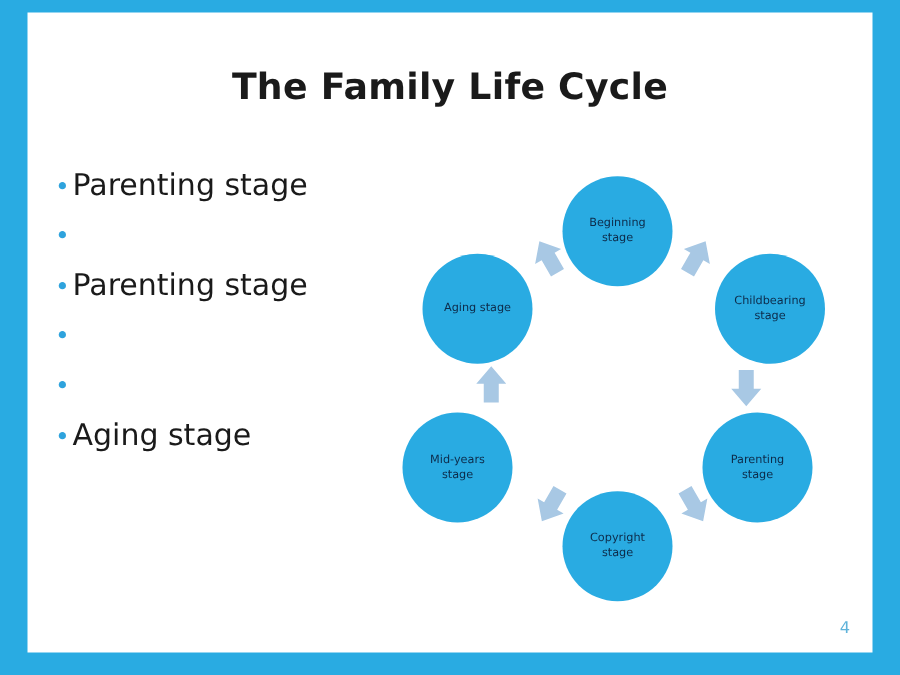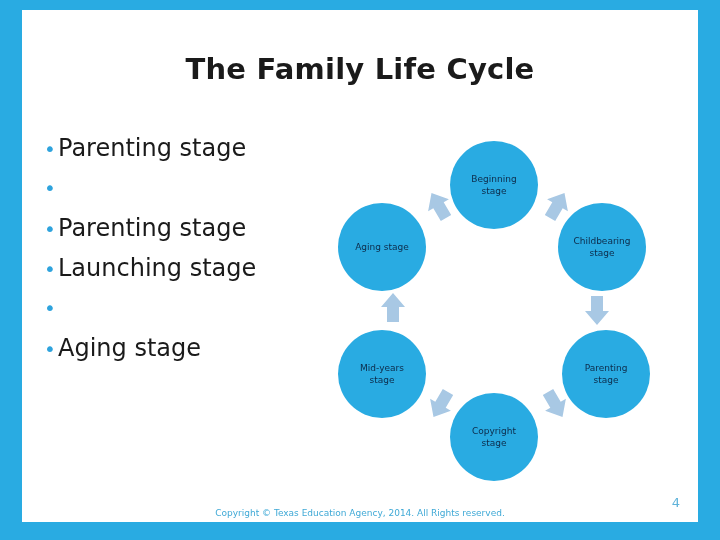--- a/index.html
+++ b/index.html
@@ -89,24 +89,24 @@
     box-sizing: border-box;
   }
   .node-label {
     font-size: 9px;
     line-height: 12px;
     color: #0d2b4a;
     font-family: "DejaVu Sans", sans-serif;
     padding: 0 4px;
   }
   .node-0 { left: 138px; top: 6px; }
-  .node-1 { left: 246px; top: 68px; }
+  .node-1 { left: 260px; top: 68px; }
   .node-2 { left: 250px; top: 195px; }
   .node-3 { left: 138px; top: 258px; }
-  .node-4 { left: 26px;  top: 195px; }
+  .node-4 { left: 10px;  top: 195px; }
   .node-5 { left: 26px;  top: 68px; }
 
   .arrow {
     position: absolute;
     width: 34px;
     height: 34px;
   }
   .arrow svg { display: block; width: 34px; height: 34px; }
   .arrow path { fill: #a8c8e4; }
 
@@ -152,21 +152,20 @@
       </div>
       <div class="bullet-row">
         <span class="bullet-dot">•</span>
       </div>
       <div class="bullet-row">
         <span class="bullet-dot">•</span>
         <span class="bullet-text">Parenting stage</span>
       </div>
       <div class="bullet-row">
         <span class="bullet-dot">•</span>
-        <span class="bullet-text">Launching stage</span>
       </div>
       <div class="bullet-row">
         <span class="bullet-dot">•</span>
       </div>
       <div class="bullet-row">
         <span class="bullet-dot">•</span>
         <span class="bullet-text">Aging stage</span>
       </div>
     </div>
 
@@ -234,17 +233,16 @@
         </div>
       </div>
       <div class="node node-5">
         <div class="node-label">
           <span>Aging stage</span>
         </div>
       </div>
 
     </div>
 
-    <div id="copyright">Copyright © Texas Education Agency, 2014. All Rights reserved.</div>
     <div id="page-number">4</div>
 
   </div>
 </div>
 
 </body></html>

